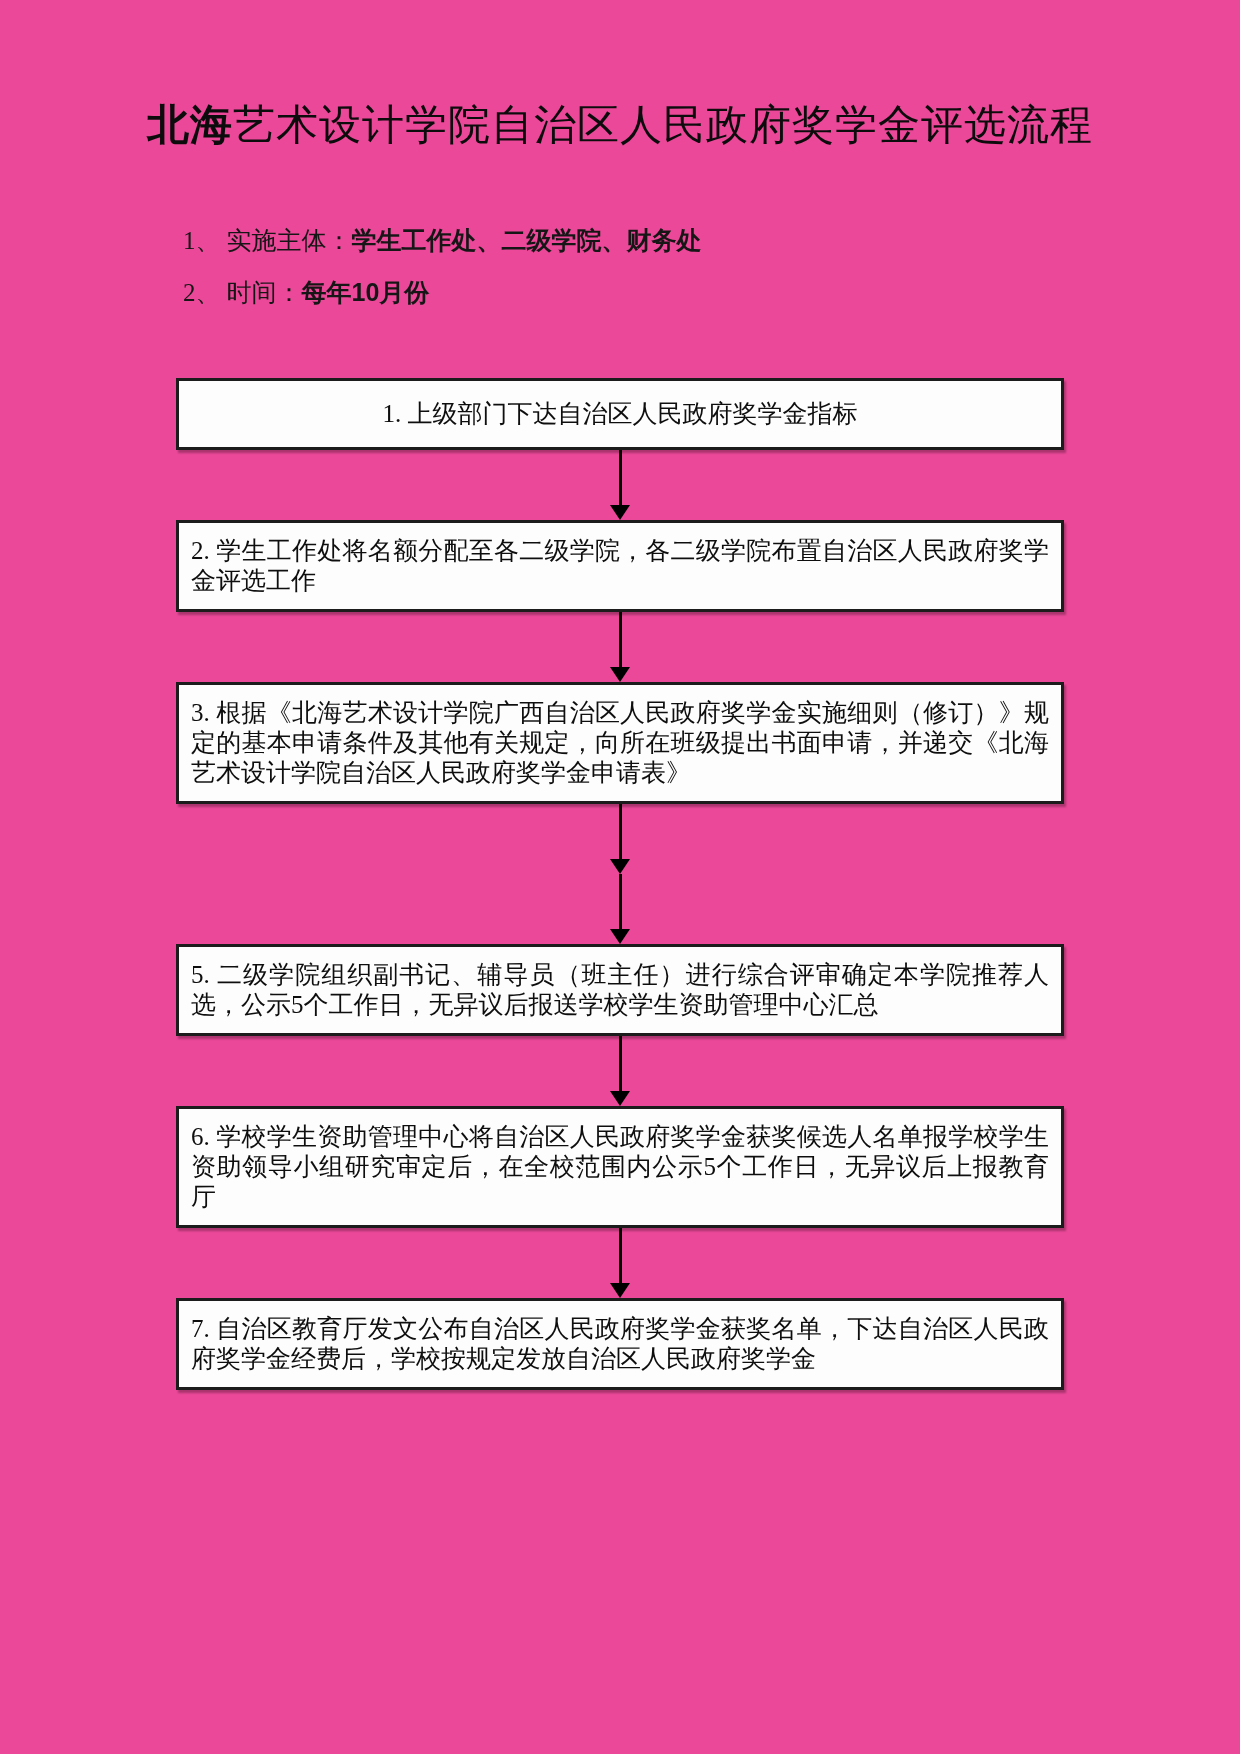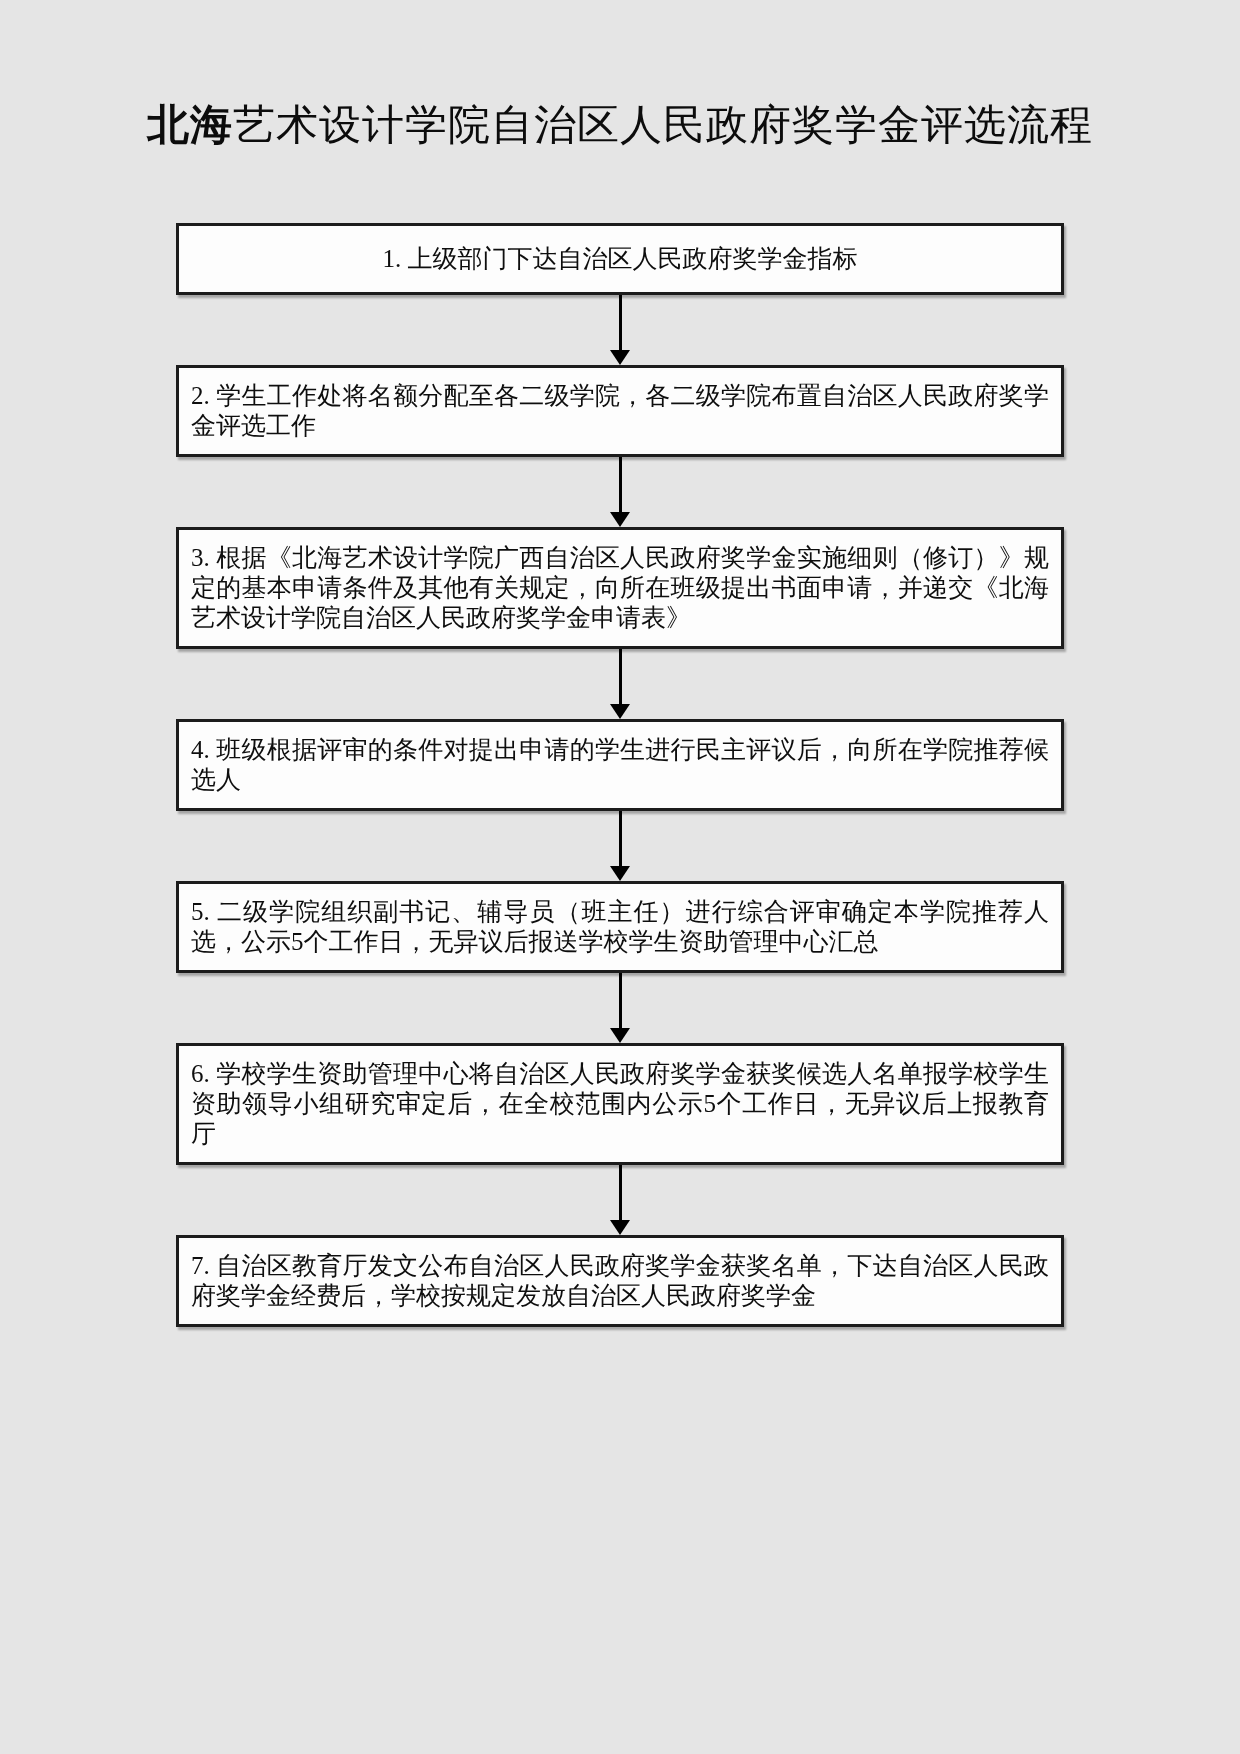--- a/index.html
+++ b/index.html
@@ -4,21 +4,21 @@
 <style>
   * { margin: 0; padding: 0; box-sizing: border-box; }
   html, body { background: #ffffff; }
   body { font-family: "Liberation Serif", "DejaVu Serif", serif; color: #111; }
 
   .page {
     position: relative;
     width: 1240px;
     height: 1754px;
     margin: 0 auto;
-    background: #e5e5e5;
+    background: #ec4899;
     overflow: hidden;
   }
 
   .doc-title {
     margin-top: 98px;
     text-align: center;
     font-size: 42px;
     font-weight: 400;
     line-height: 1.3;
     font-family: "Liberation Sans", "DejaVu Sans", sans-serif;
@@ -86,20 +86,28 @@
 </style>
 </head>
 <body>
 
 <div class="page">
 
   <h1 class="doc-title">
     <span class="title-strong">北海</span><span>艺术设计学院自治区人民政府奖学金评选流程</span>
   </h1>
 
+  <div class="intro">
+    <div class="intro-item">
+      <span class="intro-num">1、</span><span class="intro-label">实施主体：</span><span class="intro-value">学生工作处、二级学院、财务处</span>
+    </div>
+    <div class="intro-item">
+      <span class="intro-num">2、</span><span class="intro-label">时间：</span><span class="intro-value">每年10月份</span>
+    </div>
+  </div>
 
   <div class="flowchart">
 
     <div class="flow-box single">
       <span>1. 上级部门下达自治区人民政府奖学金指标</span>
     </div>
 
     <div class="flow-arrow">
       <div class="arrow-shaft"></div>
       <div class="arrow-head"></div>
@@ -116,23 +124,20 @@
 
     <div class="flow-box">
       <span>3. 根据《北海艺术设计学院广西自治区人民政府奖学金实施细则（修订）》规定的基本申请条件及其他有关规定，向所在班级提出书面申请，并递交《北海艺术设计学院自治区人民政府奖学金申请表》</span>
     </div>
 
     <div class="flow-arrow">
       <div class="arrow-shaft"></div>
       <div class="arrow-head"></div>
     </div>
 
-    <div class="flow-box">
-      <span>4. 班级根据评审的条件对提出申请的学生进行民主评议后，向所在学院推荐候选人</span>
-    </div>
 
     <div class="flow-arrow">
       <div class="arrow-shaft"></div>
       <div class="arrow-head"></div>
     </div>
 
     <div class="flow-box">
       <span>5. 二级学院组织副书记、辅导员（班主任）进行综合评审确定本学院推荐人选，公示5个工作日，无异议后报送学校学生资助管理中心汇总</span>
     </div>
 

